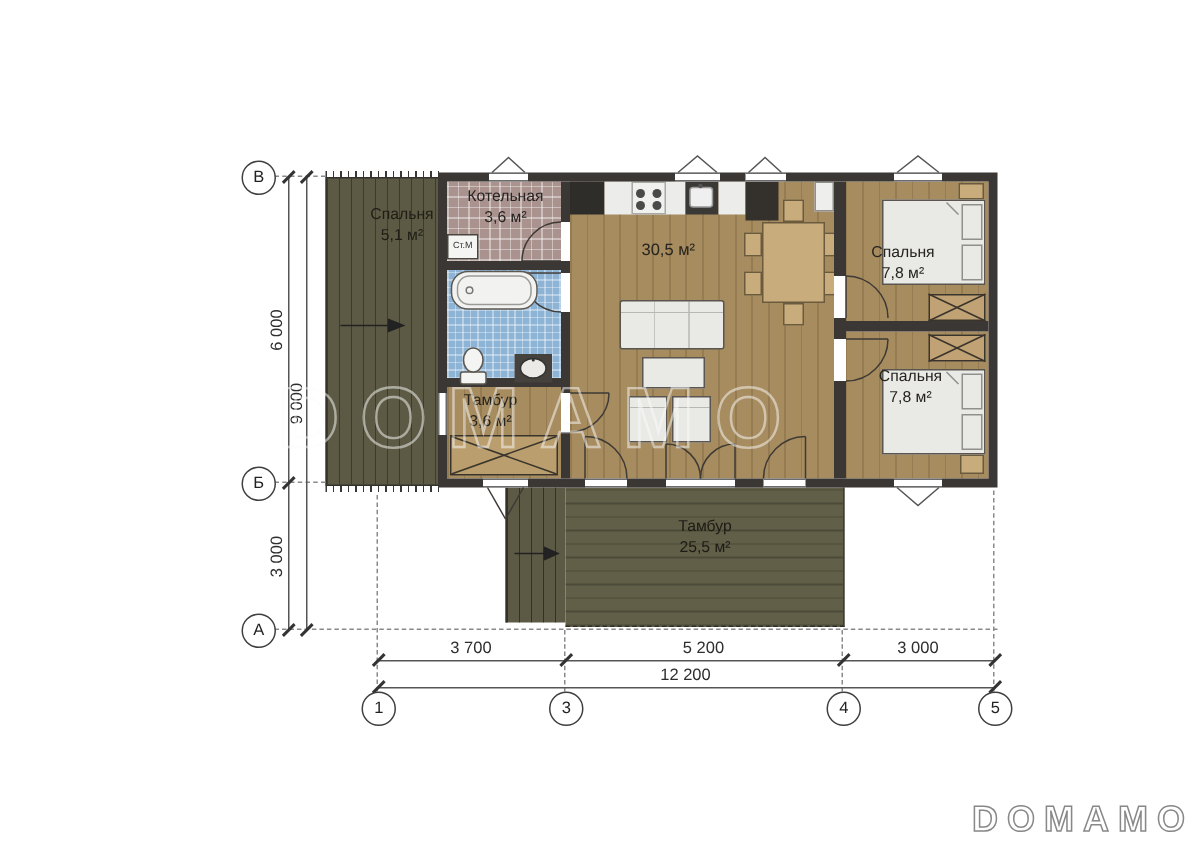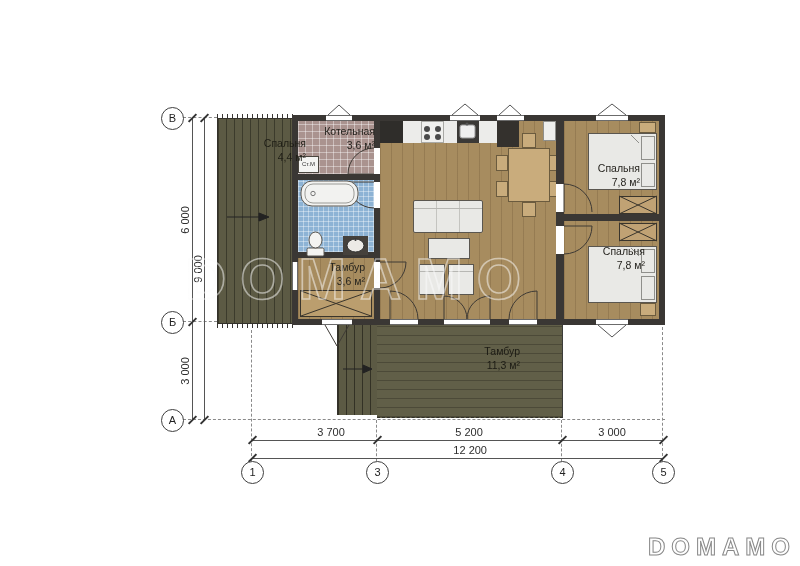--- a/index.html
+++ b/index.html
@@ -22,21 +22,21 @@
   
   .wall{background:#3a3734;}
   .gap{background:#ffffff;border-top:1px solid #6b6b6b;border-bottom:1px solid #6b6b6b;box-sizing:border-box;}
   .gap-v{background:#ffffff;border-left:1px solid #6b6b6b;border-right:1px solid #6b6b6b;box-sizing:border-box;}
   .hatch{background-image:repeating-linear-gradient(90deg,#3a3734 0 1px, transparent 1px 5px);}
   
   .furn-light{background:#e9e9e6;border:1px solid #5a564f;box-sizing:border-box;}
   .furn-tan{background:#c9ac7c;border:1px solid #6b5b3e;box-sizing:border-box;}
   .wardrobe{background:#c0a274;border:1px solid #3a352c;box-sizing:border-box;}
   
-  .room-label{z-index:25;text-align:right;font-size:10.5px;line-height:1.3;color:#26241f;}
+  .room-label{z-index:25;text-align:center;font-size:10.5px;line-height:1.3;color:#26241f;}
   .room-label span{display:block;}
   .dim-text{z-index:6;font-size:11px;color:#2e2e2e;text-align:center;width:60px;}
   .dim-text.rot{transform:rotate(-90deg);}
   .dim-line-h{border-top:1px solid #555;z-index:4;}
   .dim-line-v{border-left:1px solid #555;z-index:4;}
   .dash-h{border-top:1px dashed #8a8a8a;z-index:3;}
   .dash-v{border-left:1px dashed #8a8a8a;z-index:3;}
   .tick{width:11px;height:2px;background:#333;transform:rotate(-45deg);z-index:5;}
   .axis-circle{width:21px;height:21px;border:1px solid #3f3f3f;border-radius:50%;background:#fff;
     font-size:11px;line-height:21px;text-align:center;z-index:6;color:#222;}
@@ -223,43 +223,44 @@
     </g>
 
     <g stroke="#8f8f8b" stroke-width="1">
       <line x1="631" y1="135" x2="639" y2="143"></line>
       <line x1="631" y1="248" x2="639" y2="256"></line>
     </g>
   </svg>
 
   <div class="abs room-label" style="left:230px;top:137px;width:76px;color:#1f1e16;">
     <span>Спальня</span>
-    <span>4,4 м²</span>
+    <span>5,1 м²</span>
   </div>
   <div class="abs room-label" style="left:299px;top:125px;width:76px;">
     <span>Котельная</span>
     <span>3,6 м²</span>
   </div>
   <div class="abs room-label" style="left:289px;top:261px;width:76px;">
     <span>Тамбур</span>
     <span>3,6 м²</span>
   </div>
   <div class="abs room-label" style="left:368px;top:160px;width:155px;font-size:11px;">
+    <span>30,5 м²</span>
   </div>
   <div class="abs room-label" style="left:564px;top:162px;width:76px;">
     <span>Спальня</span>
     <span>7,8 м²</span>
   </div>
   <div class="abs room-label" style="left:569px;top:245px;width:76px;">
     <span>Спальня</span>
     <span>7,8 м²</span>
   </div>
   <div class="abs room-label" style="left:420px;top:345px;width:100px;color:#1c1b14;">
     <span>Тамбур</span>
-    <span>11,3 м²</span>
+    <span>25,5 м²</span>
   </div>
 
   <div class="abs axis-circle" style="left:161px;top:107px;">В</div>
   <div class="abs axis-circle" style="left:161px;top:311px;">Б</div>
   <div class="abs axis-circle" style="left:161px;top:409px;">А</div>
   <div class="abs dash-h" style="left:183px;top:117px;width:34px;"></div>
   <div class="abs dash-h" style="left:183px;top:321px;width:34px;"></div>
   <div class="abs dash-h" style="left:183px;top:419px;width:482px;"></div>
 
   <div class="abs axis-circle" style="left:241px;top:461px;">1</div>
@@ -284,21 +285,21 @@
   <div class="abs tick" style="left:247px;top:439px;"></div>
   <div class="abs tick" style="left:372px;top:439px;"></div>
   <div class="abs tick" style="left:557px;top:439px;"></div>
   <div class="abs tick" style="left:658px;top:439px;"></div>
   <div class="abs tick" style="left:247px;top:457px;"></div>
   <div class="abs tick" style="left:658px;top:457px;"></div>
 
   <div class="abs dim-text rot" style="left:155px;top:214px;">6 000</div>
   <div class="abs dim-text rot" style="left:155px;top:365px;">3 000</div>
   <div class="abs dim-text rot" style="left:168px;top:263px;">9 000</div>
-  <div class="abs dim-text" style="left:301px;top:426px;">3 700</div>
+  <div class="abs dim-text" style="left:284px;top:426px;">3 700</div>
   <div class="abs dim-text" style="left:439px;top:426px;">5 200</div>
   <div class="abs dim-text" style="left:582px;top:426px;">3 000</div>
-  <div class="abs dim-text" style="left:427px;top:444px;text-align:right;">12 200</div>
+  <div class="abs dim-text" style="left:427px;top:444px;">12 200</div>
 
   <div class="abs watermark" style="left:185px;top:246px;font-size:57px;letter-spacing:14px;">DOMAMO</div>
   <div class="abs brandmark" style="left:648px;top:533px;">DOMAMO</div>
 
 </div>
 
 </body></html>

